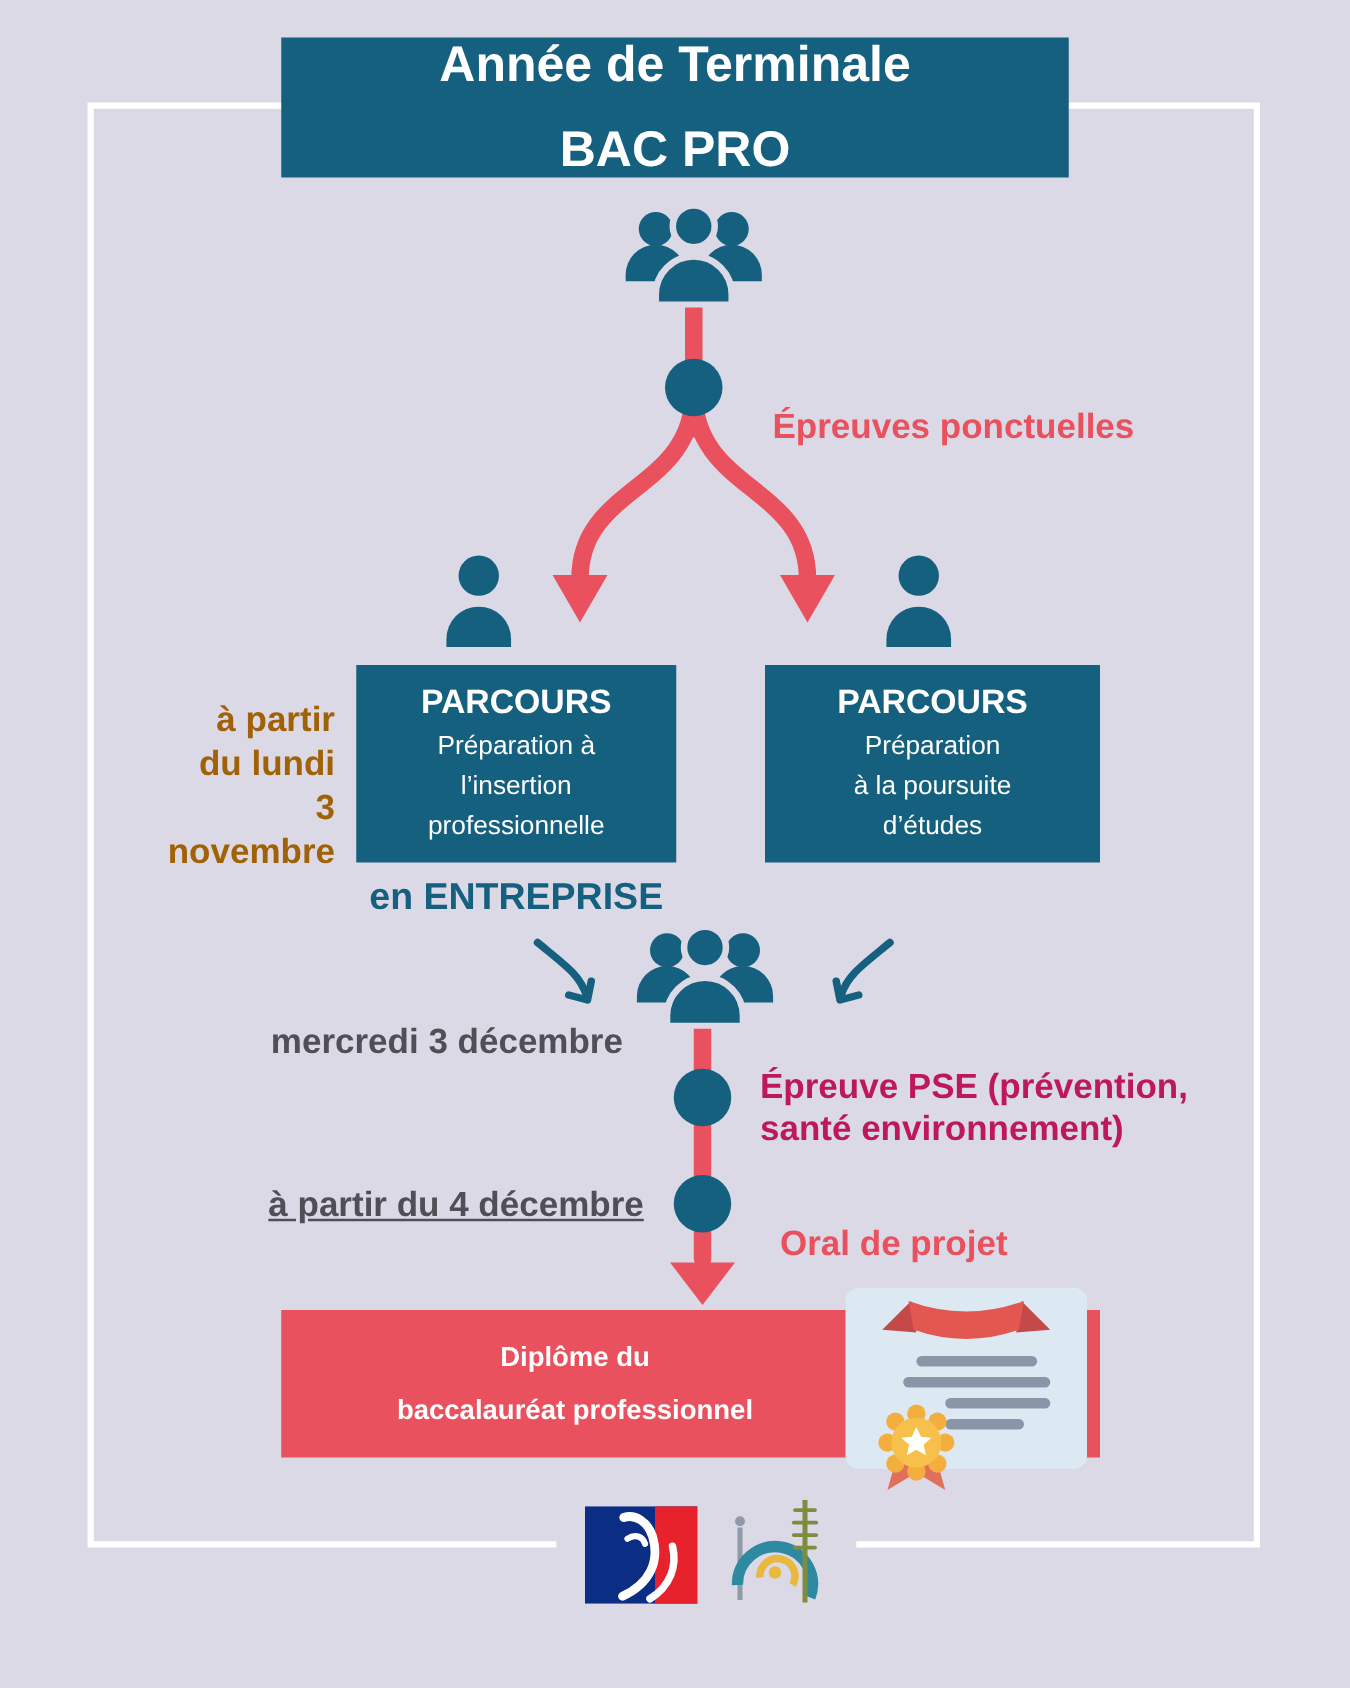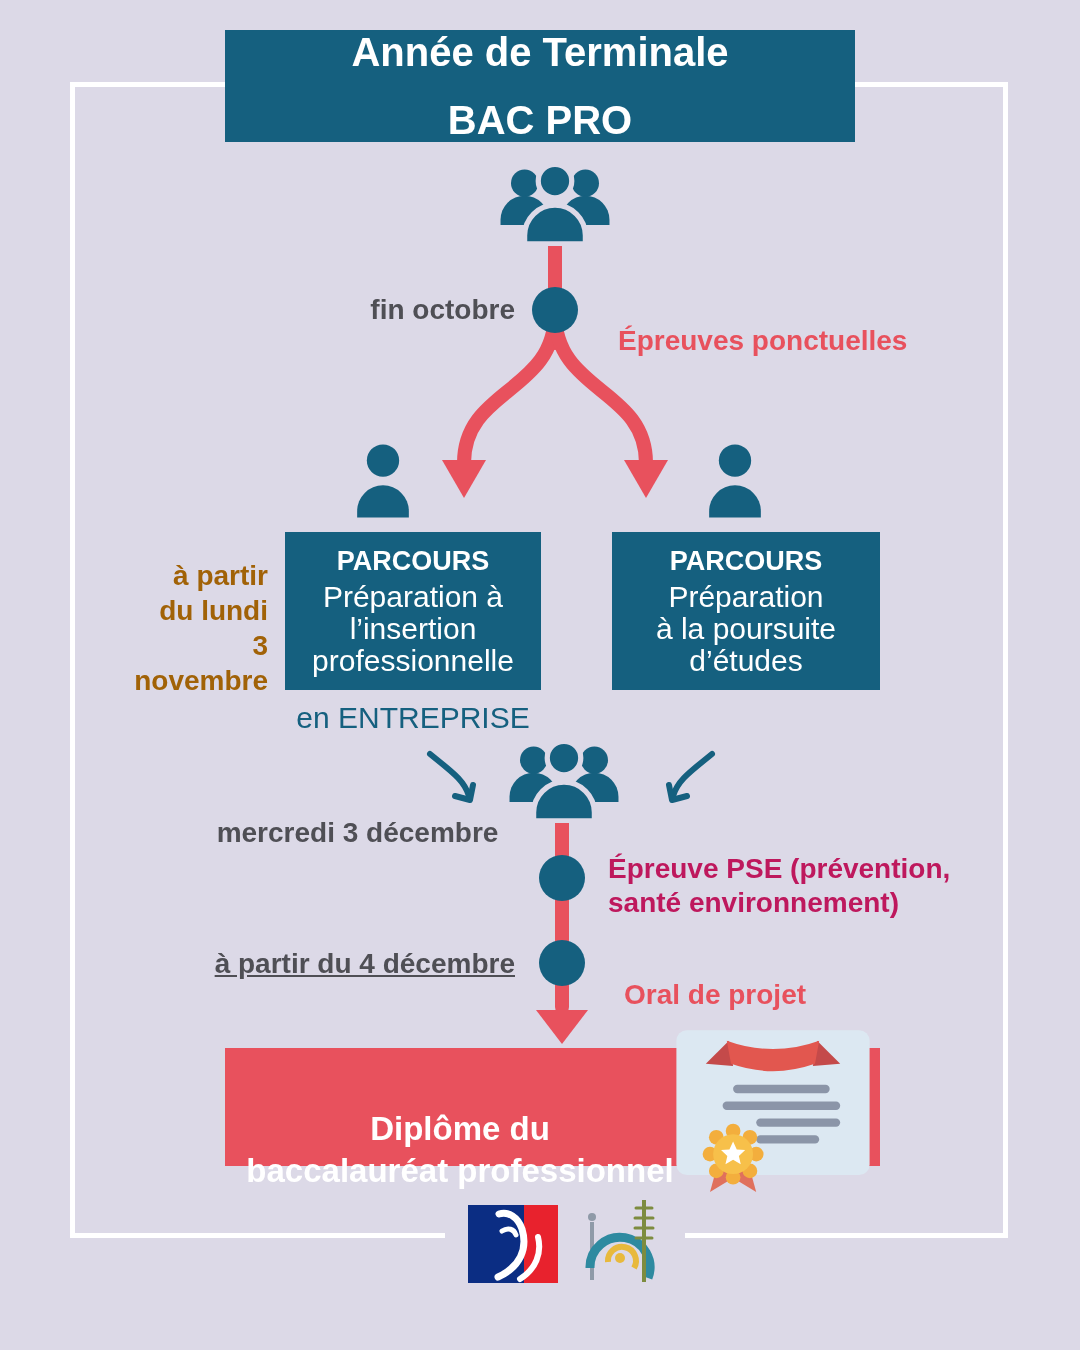--- a/index.html
+++ b/index.html
@@ -27,41 +27,41 @@
   .branch-date { position:absolute; left:120px; top:558px; width:148px;
                  text-align:right; color:#a16207; font-weight:bold;
                  font-size:28px; line-height:35px; z-index:3; }
 
   .pbox { position:absolute; top:532px; height:158px; background:#15607f; color:#fff;
           display:flex; flex-direction:column; align-items:center; justify-content:center;
           text-align:center; z-index:3; }
   .pbox-left  { left:285px; width:256px; }
   .pbox-right { left:612px; width:268px; }
   .ptitle { font-weight:bold; font-size:27px; margin-bottom:4px; }
-  .pline  { font-size:30px; line-height:32px;text-align:right; }
-
-  .caption { position:absolute; top:701px; color:#15607f; font-weight:normal;
+  .pline  { font-size:21px; line-height:32px;text-align:right; }
+
+  .caption { position:absolute; top:701px; color:#15607f; font-weight:bold;
              font-size:30px; text-align:center; z-index:3; }
   .caption-left  { left:285px; width:256px; }
   .caption-right { left:612px; width:268px; }
 
   .vline2 { position:absolute; left:555px; top:812px; width:14px; height:202px;
             background:#e8515d; border-radius:7px; z-index:3; }
   .arrow-down { position:absolute; left:536px; top:1010px; width:0; height:0;
                 border-left:26px solid transparent; border-right:26px solid transparent;
                 border-top:34px solid #e8515d; z-index:3; }
 
   .pse-label { position:absolute; left:608px; top:852px; color:#be185d;
                font-weight:bold; font-size:28px; line-height:34px; z-index:3; }
 
   .banner { position:absolute; left:225px; top:1048px; width:655px; height:118px;
             background:#e8515d; z-index:3; }
   .banner-text { position:absolute; left:0; top:0; width:470px; height:100%;
                  display:flex; flex-direction:column; align-items:center; justify-content:center;
-                 color:#fff; font-weight:bold; font-size:33px; line-height:42px; text-align:center;margin-top:43px; }
+                 color:#fff; font-weight:bold; font-size:22px; line-height:42px; text-align:center; }
 
   .logo-patch { position:absolute; left:445px; top:1226px; width:240px; height:26px;
                 background:#dcd9e7; z-index:2; }
 </style>
 </head>
 <body>
 
 <div class="canvas">
 
   <div class="frame"></div>
@@ -91,21 +91,20 @@
     <g stroke="#e8515d" stroke-width="14" fill="none" stroke-linecap="round">
       <path d="M175 10 V115"></path>
       <path d="M175 85 C175 165 84 160 84 235"></path>
       <path d="M175 85 C175 165 266 160 266 235"></path>
     </g>
     <polygon points="62,232 106,232 84,270" fill="#e8515d"></polygon>
     <polygon points="244,232 288,232 266,270" fill="#e8515d"></polygon>
   </svg>
 
   <div class="node" style="left:532px; top:287px;"></div>
-  <div class="date-label" style="left:200px; top:294px; width:315px; text-align:right;">fin octobre</div>
   <div class="red-label" style="left:618px; top:294px;">Épreuves ponctuelles</div>
 
   <div class="icon" style="left:355px; top:442px;">
     <svg viewBox="0 0 52 72" width="56" height="78">
       <g fill="#15607f">
         <circle cx="26" cy="17" r="15"></circle>
         <path d="M2 70 v-6 a24 24 0 0 1 48 0 v6 z"></path>
       </g>
     </svg>
   </div>

